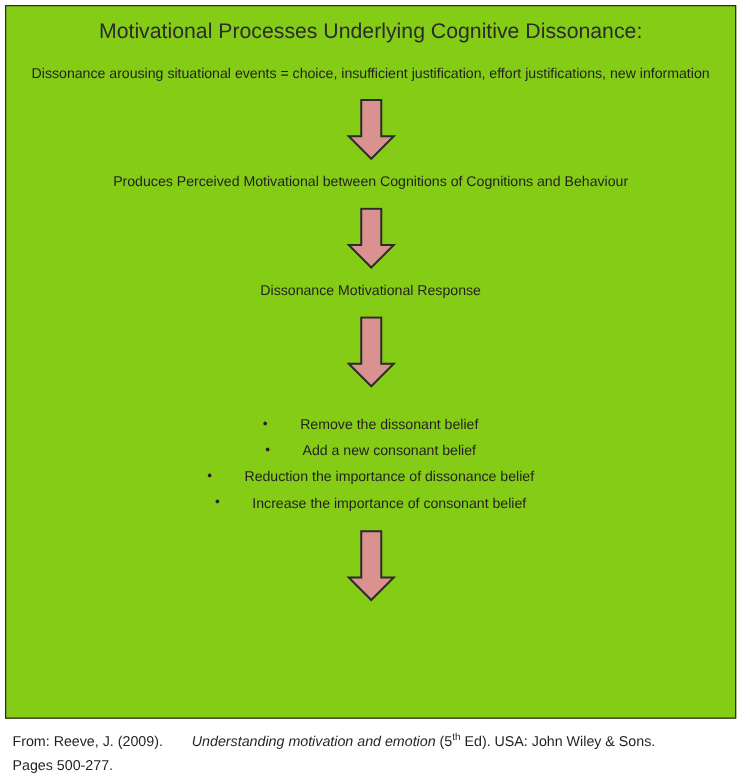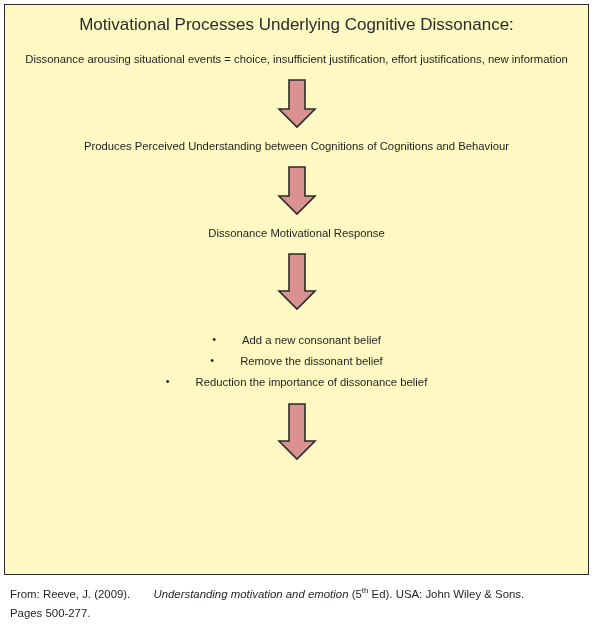--- a/index.html
+++ b/index.html
@@ -23,21 +23,21 @@
   }
 
   
   .frame {
     position: absolute;
     left: 4px;
     top: 4px;
     width: 585px;
     height: 571px;
     border: 1px solid #2b2b2b;
-    background: #fef9c3;
+    background: #84cc16;
     box-sizing: border-box;
     overflow: hidden;
   }
 
   .flow {
     padding: 6px 8px 0 8px;
     text-align: center;
   }
 
   .diagram-title {
@@ -131,21 +131,21 @@
       <div class="gap-a"></div>
 
       <div class="arrow-wrap">
         <svg width="40" height="50" viewBox="0 0 40 50">
           <polygon points="12,1 28,1 28,30 38,30 20,48 2,30 12,30" fill="#d9928f" stroke="#2b2b2b" stroke-width="1.6" stroke-linejoin="miter"></polygon>
         </svg>
       </div>
 
       <div class="gap-b"></div>
 
-      <div class="step">Produces Perceived Understanding between Cognitions of Cognitions and Behaviour</div>
+      <div class="step">Produces Perceived Motivational between Cognitions of Cognitions and Behaviour</div>
 
       <div class="gap-a"></div>
 
       <div class="arrow-wrap">
         <svg width="40" height="50" viewBox="0 0 40 50">
           <polygon points="12,1 28,1 28,30 38,30 20,48 2,30 12,30" fill="#d9928f" stroke="#2b2b2b" stroke-width="1.6" stroke-linejoin="miter"></polygon>
         </svg>
       </div>
 
       <div class="gap-b"></div>
@@ -158,27 +158,30 @@
         <svg width="40" height="58" viewBox="0 0 40 58">
           <polygon points="12,1 28,1 28,38 38,38 20,56 2,38 12,38" fill="#d9928f" stroke="#2b2b2b" stroke-width="1.6" stroke-linejoin="miter"></polygon>
         </svg>
       </div>
 
       <div class="gap-b"></div>
 
 
       <ul class="bullets">
         <li>
+          <span class="dot">•</span><span>Remove the dissonant belief</span>
+        </li>
+        <li>
           <span class="dot">•</span><span>Add a new consonant belief</span>
         </li>
         <li>
-          <span class="dot">•</span><span>Remove the dissonant belief</span>
-        </li>
-        <li>
           <span class="dot">•</span><span>Reduction the importance of dissonance belief</span>
+        </li>
+        <li>
+          <span class="dot">•</span><span>Increase the importance of consonant belief</span>
         </li>
       </ul>
 
       <div class="gap-a"></div>
 
       <div class="arrow-wrap">
         <svg width="40" height="58" viewBox="0 0 40 58">
           <polygon points="12,1 28,1 28,38 38,38 20,56 2,38 12,38" fill="#d9928f" stroke="#2b2b2b" stroke-width="1.6" stroke-linejoin="miter"></polygon>
         </svg>
       </div>

